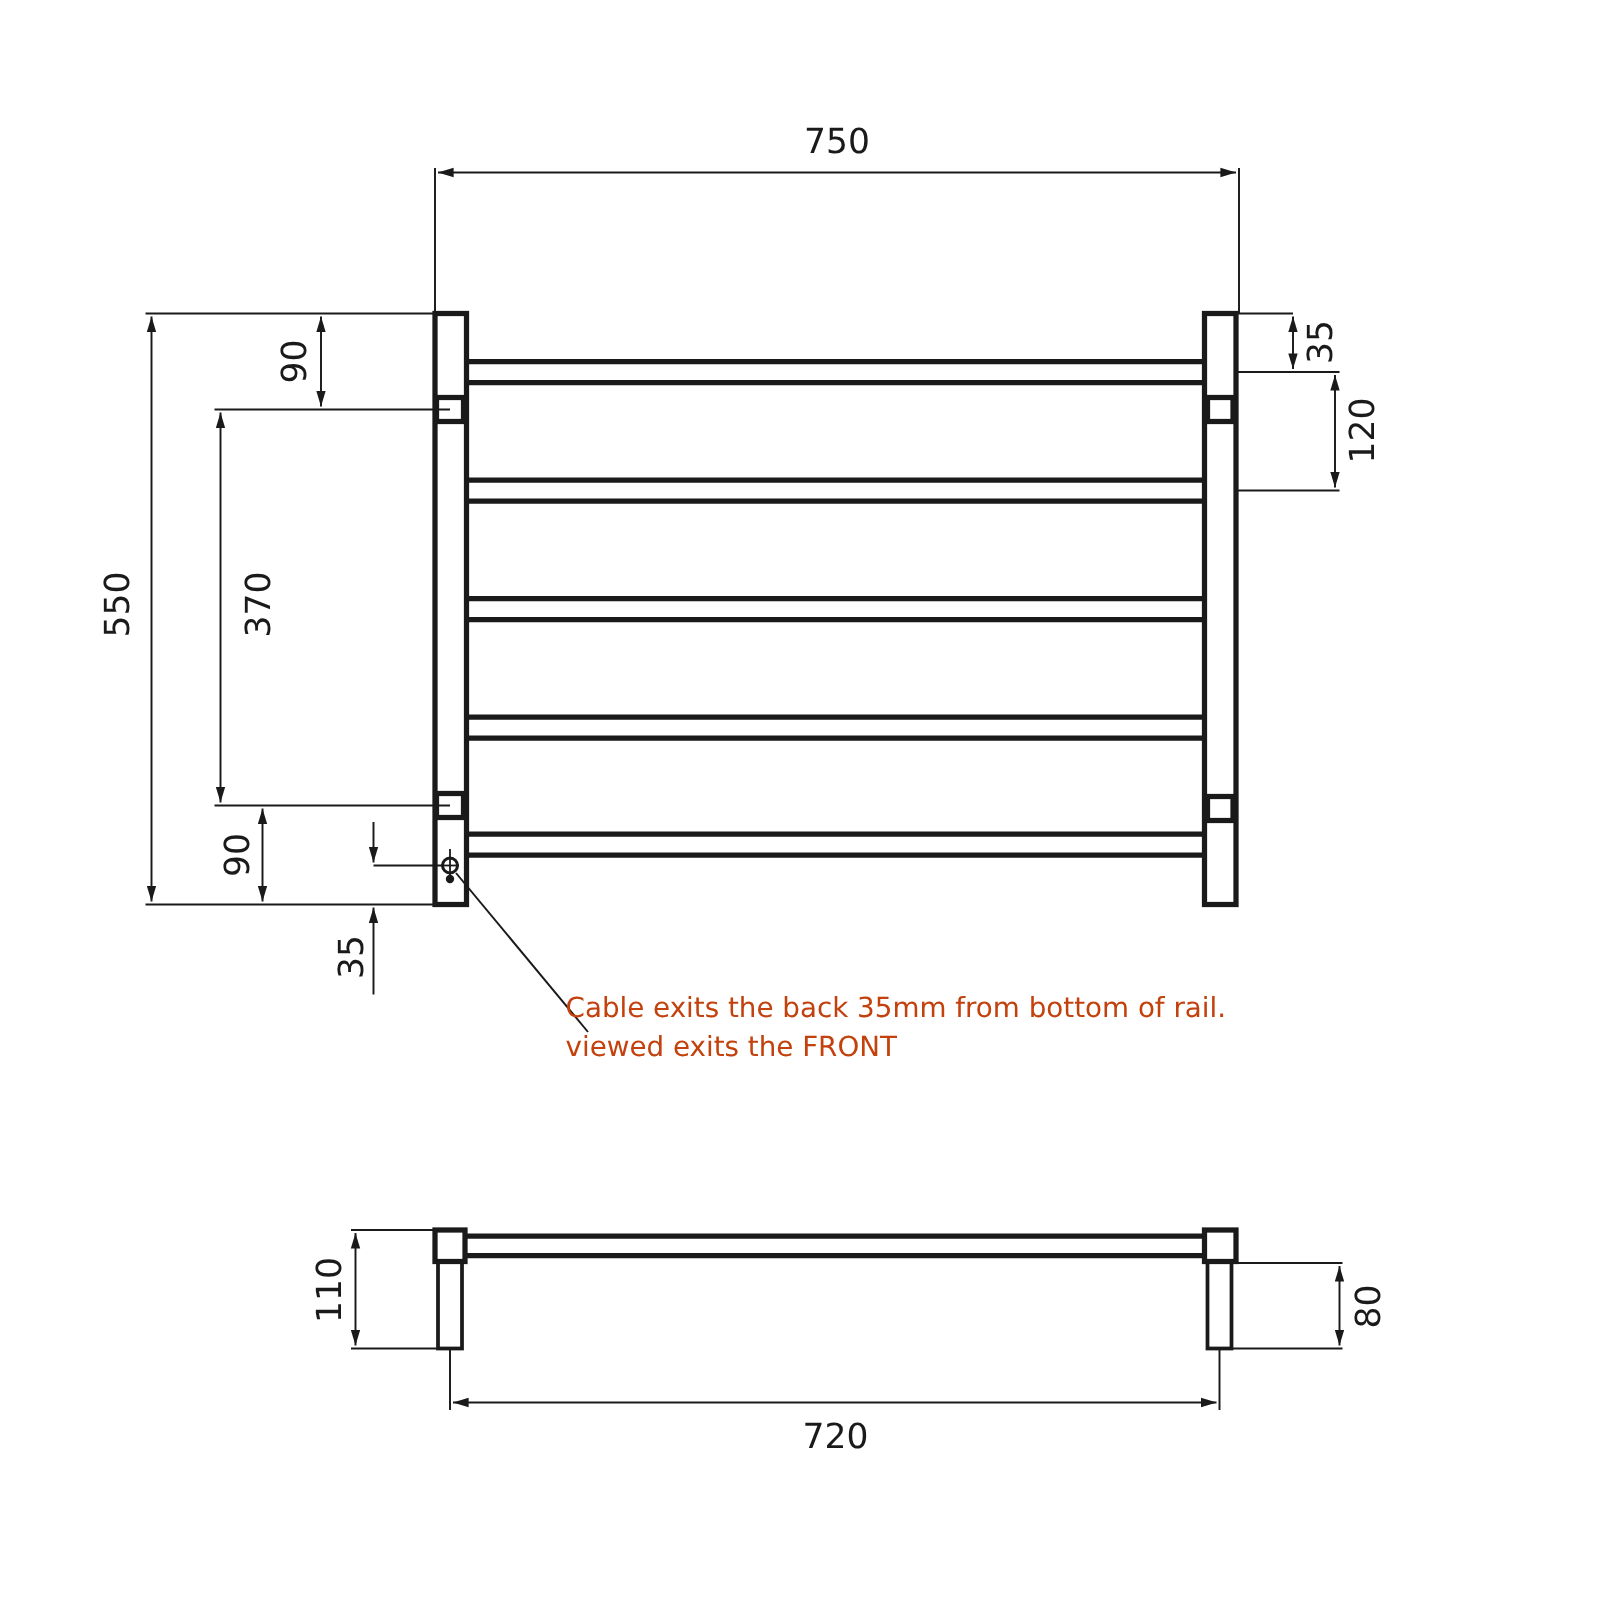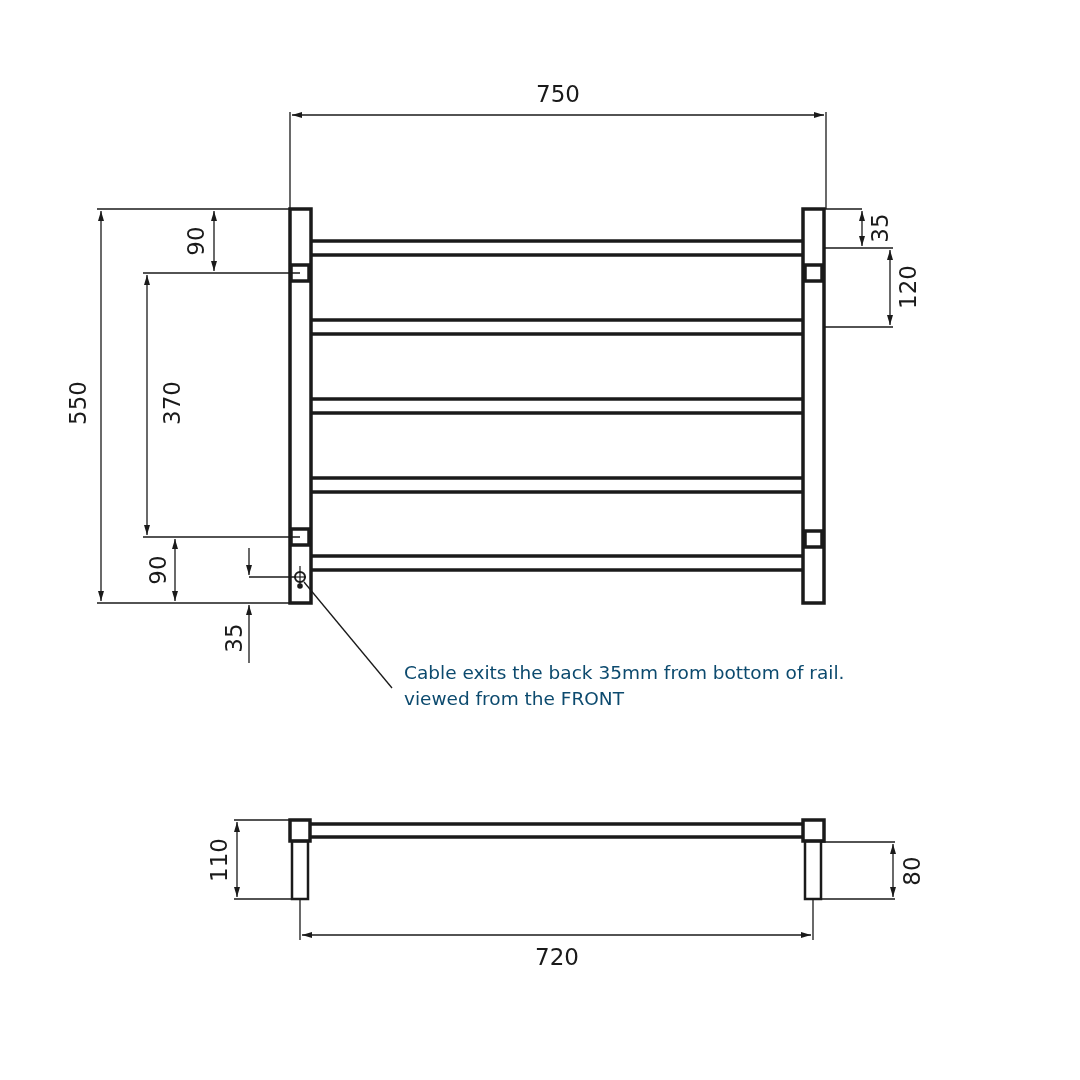--- a/index.html
+++ b/index.html
@@ -1,20 +1,20 @@
 <!DOCTYPE html>
 <html><head>
 <meta charset="utf-8">
 <style>
   html, body { margin: 0; padding: 0; background: #ffffff; }
   body { width: 1080px; height: 1080px; position: relative; overflow: hidden; }
   svg { position: absolute; left: 0; top: 0; }
   .dimtxt { font-family: "DejaVu Sans", sans-serif; font-size: 23px; fill: #1a1a1a; }
-  .note { position: absolute; left: 404px; top: 660px; width: 460px;
-          font-family: "DejaVu Sans", sans-serif; font-size: 18.5px; line-height: 26px; color: #0c4a6e; }
+  .note { position: absolute; left: 377px; top: 660px; width: 460px;
+          font-family: "DejaVu Sans", sans-serif; font-size: 18.5px; line-height: 26px; color: #c2410c; }
   .note div { white-space: nowrap; }
 </style>
 </head>
 <body>
 
 <svg width="1080" height="1080" viewBox="0 0 1080 1080" xmlns="http://www.w3.org/2000/svg">
   <defs>
     <marker id="arr" viewBox="0 0 10 10" refX="10" refY="5" markerWidth="8" markerHeight="8" orient="auto-start-reverse">
       <path d="M0,2 L10,5 L0,8 Z" fill="#1a1a1a"></path>
     </marker>
@@ -121,14 +121,14 @@
     </g>
   </g>
 
   <text class="dimtxt" transform="translate(227,860) rotate(-90)" text-anchor="middle">110</text>
   <text class="dimtxt" transform="translate(920,871) rotate(-90)" text-anchor="middle">80</text>
   <text class="dimtxt" x="557" y="965" text-anchor="middle">720</text>
 </svg>
 
 <div class="note">
   <div>Cable exits the back 35mm from bottom of rail.</div>
-  <div>viewed from the FRONT</div>
+  <div>viewed exits the FRONT</div>
 </div>
 
 </body></html>

